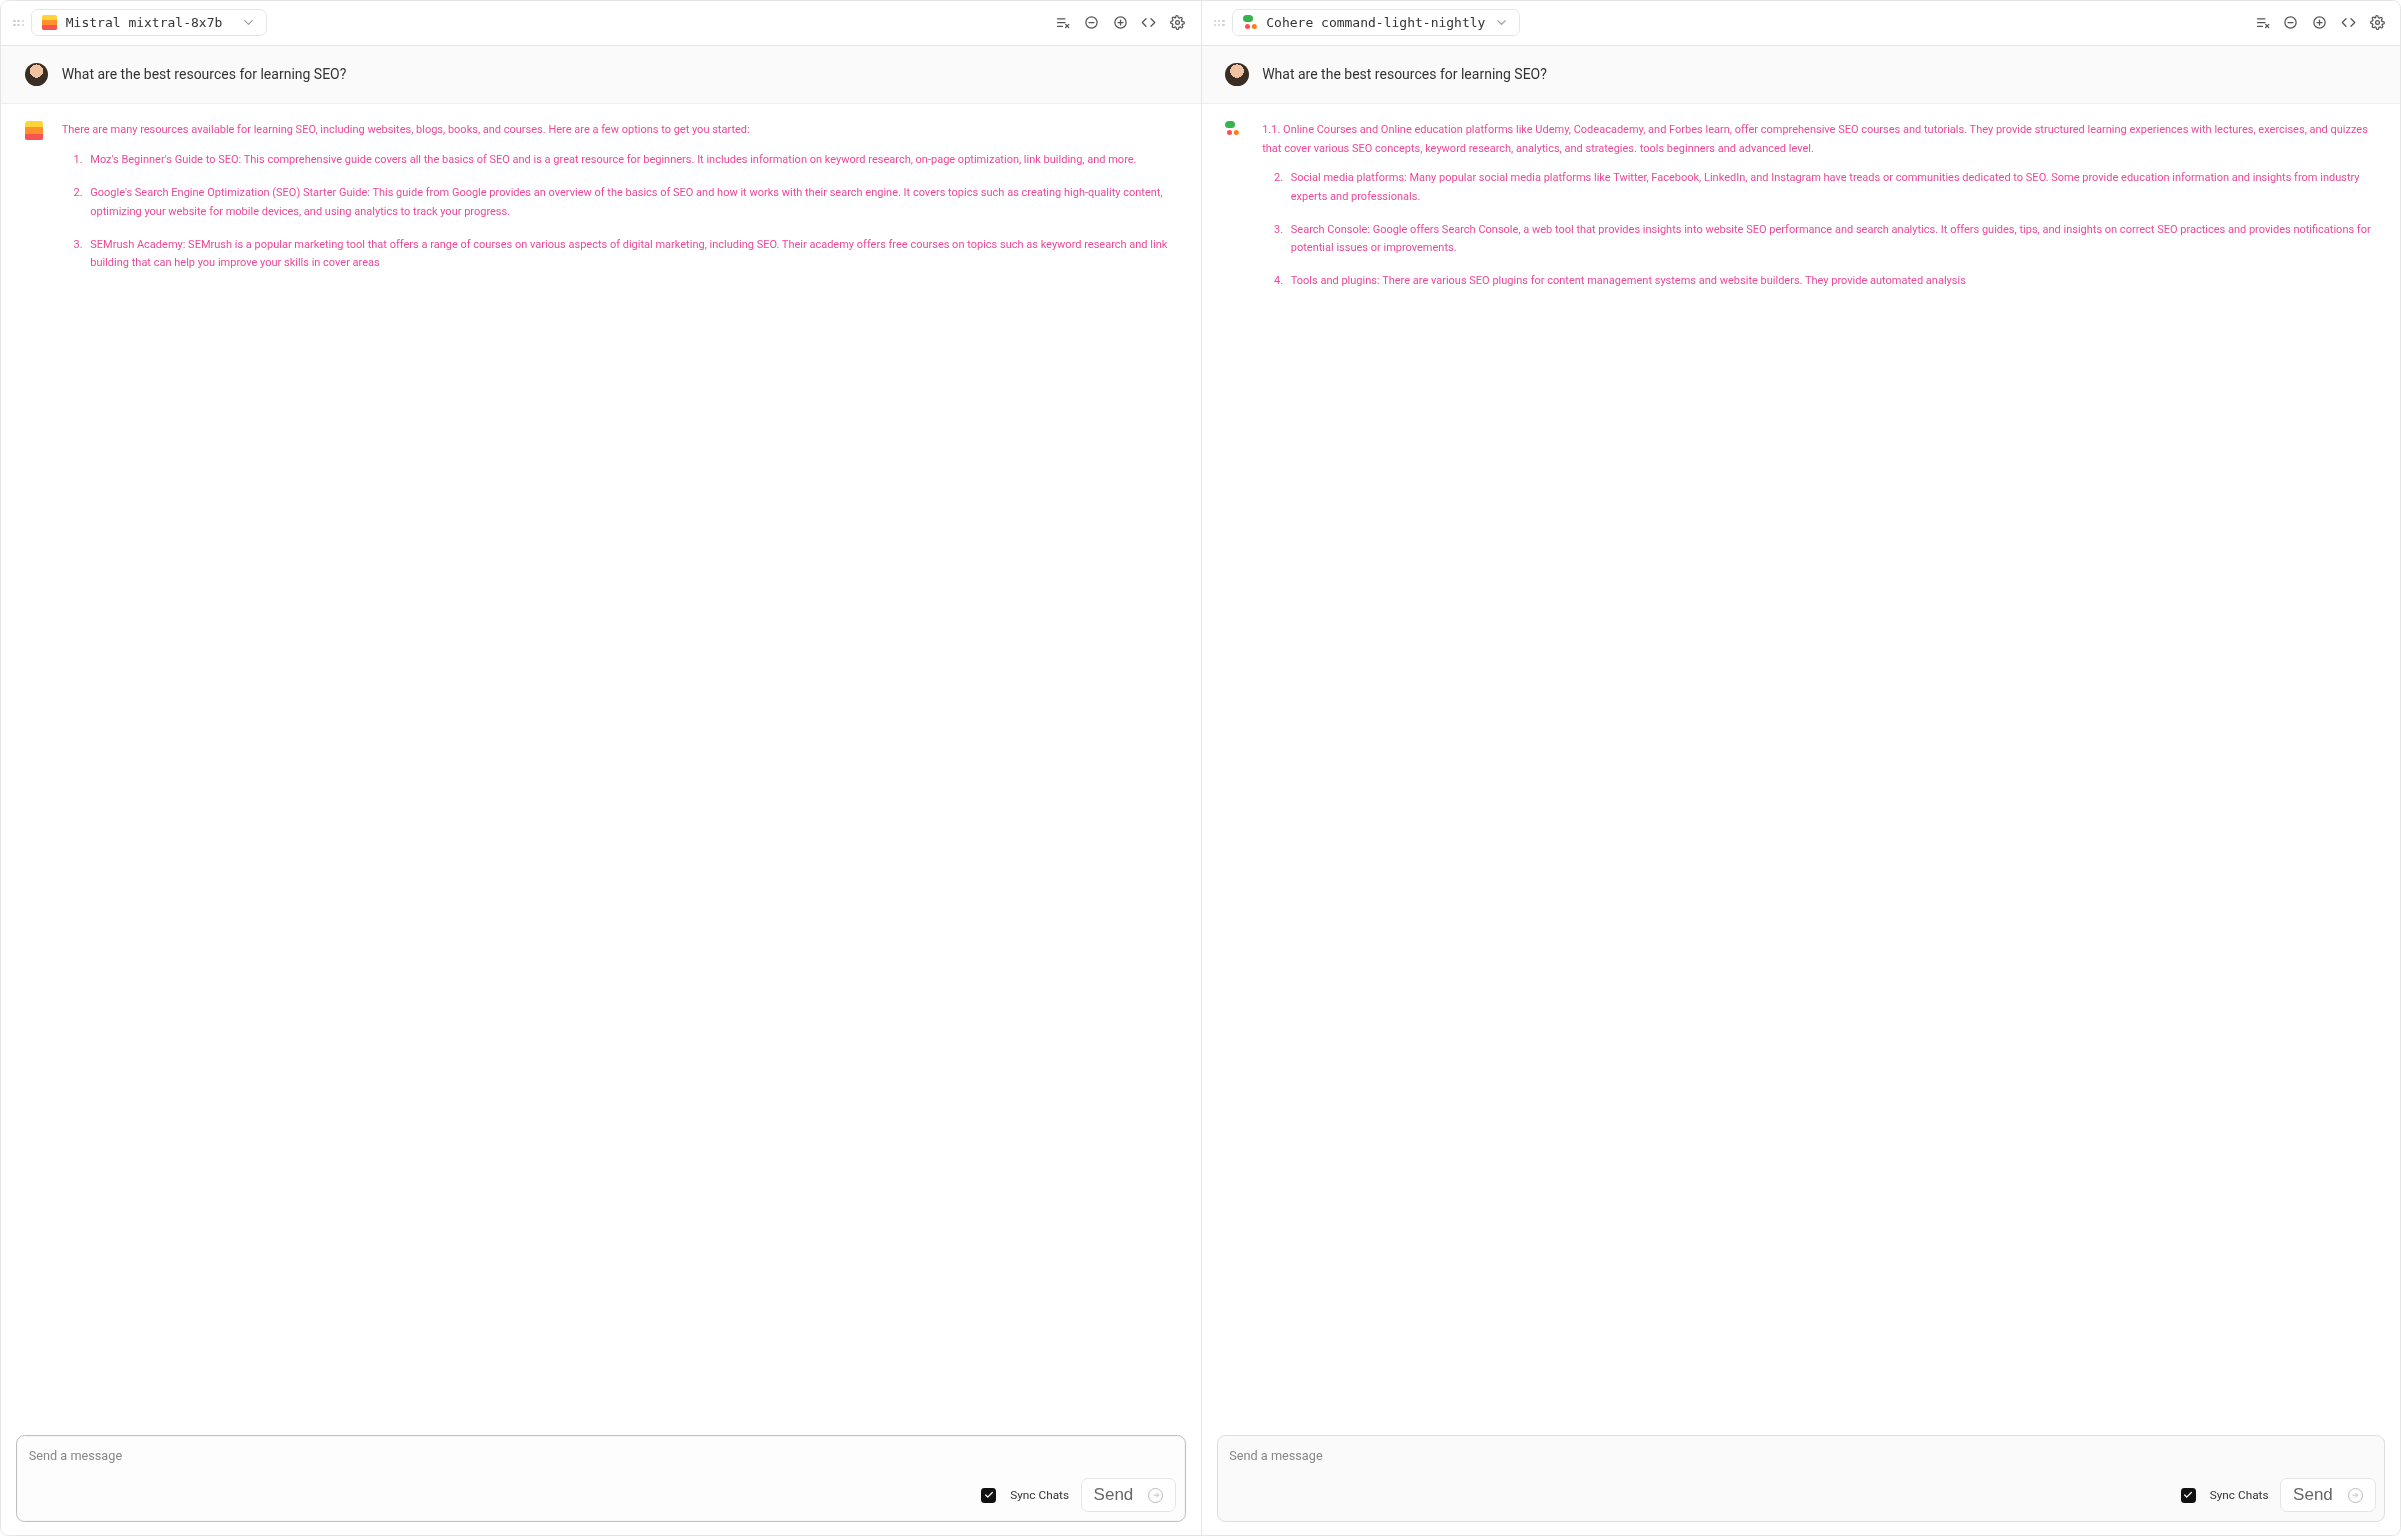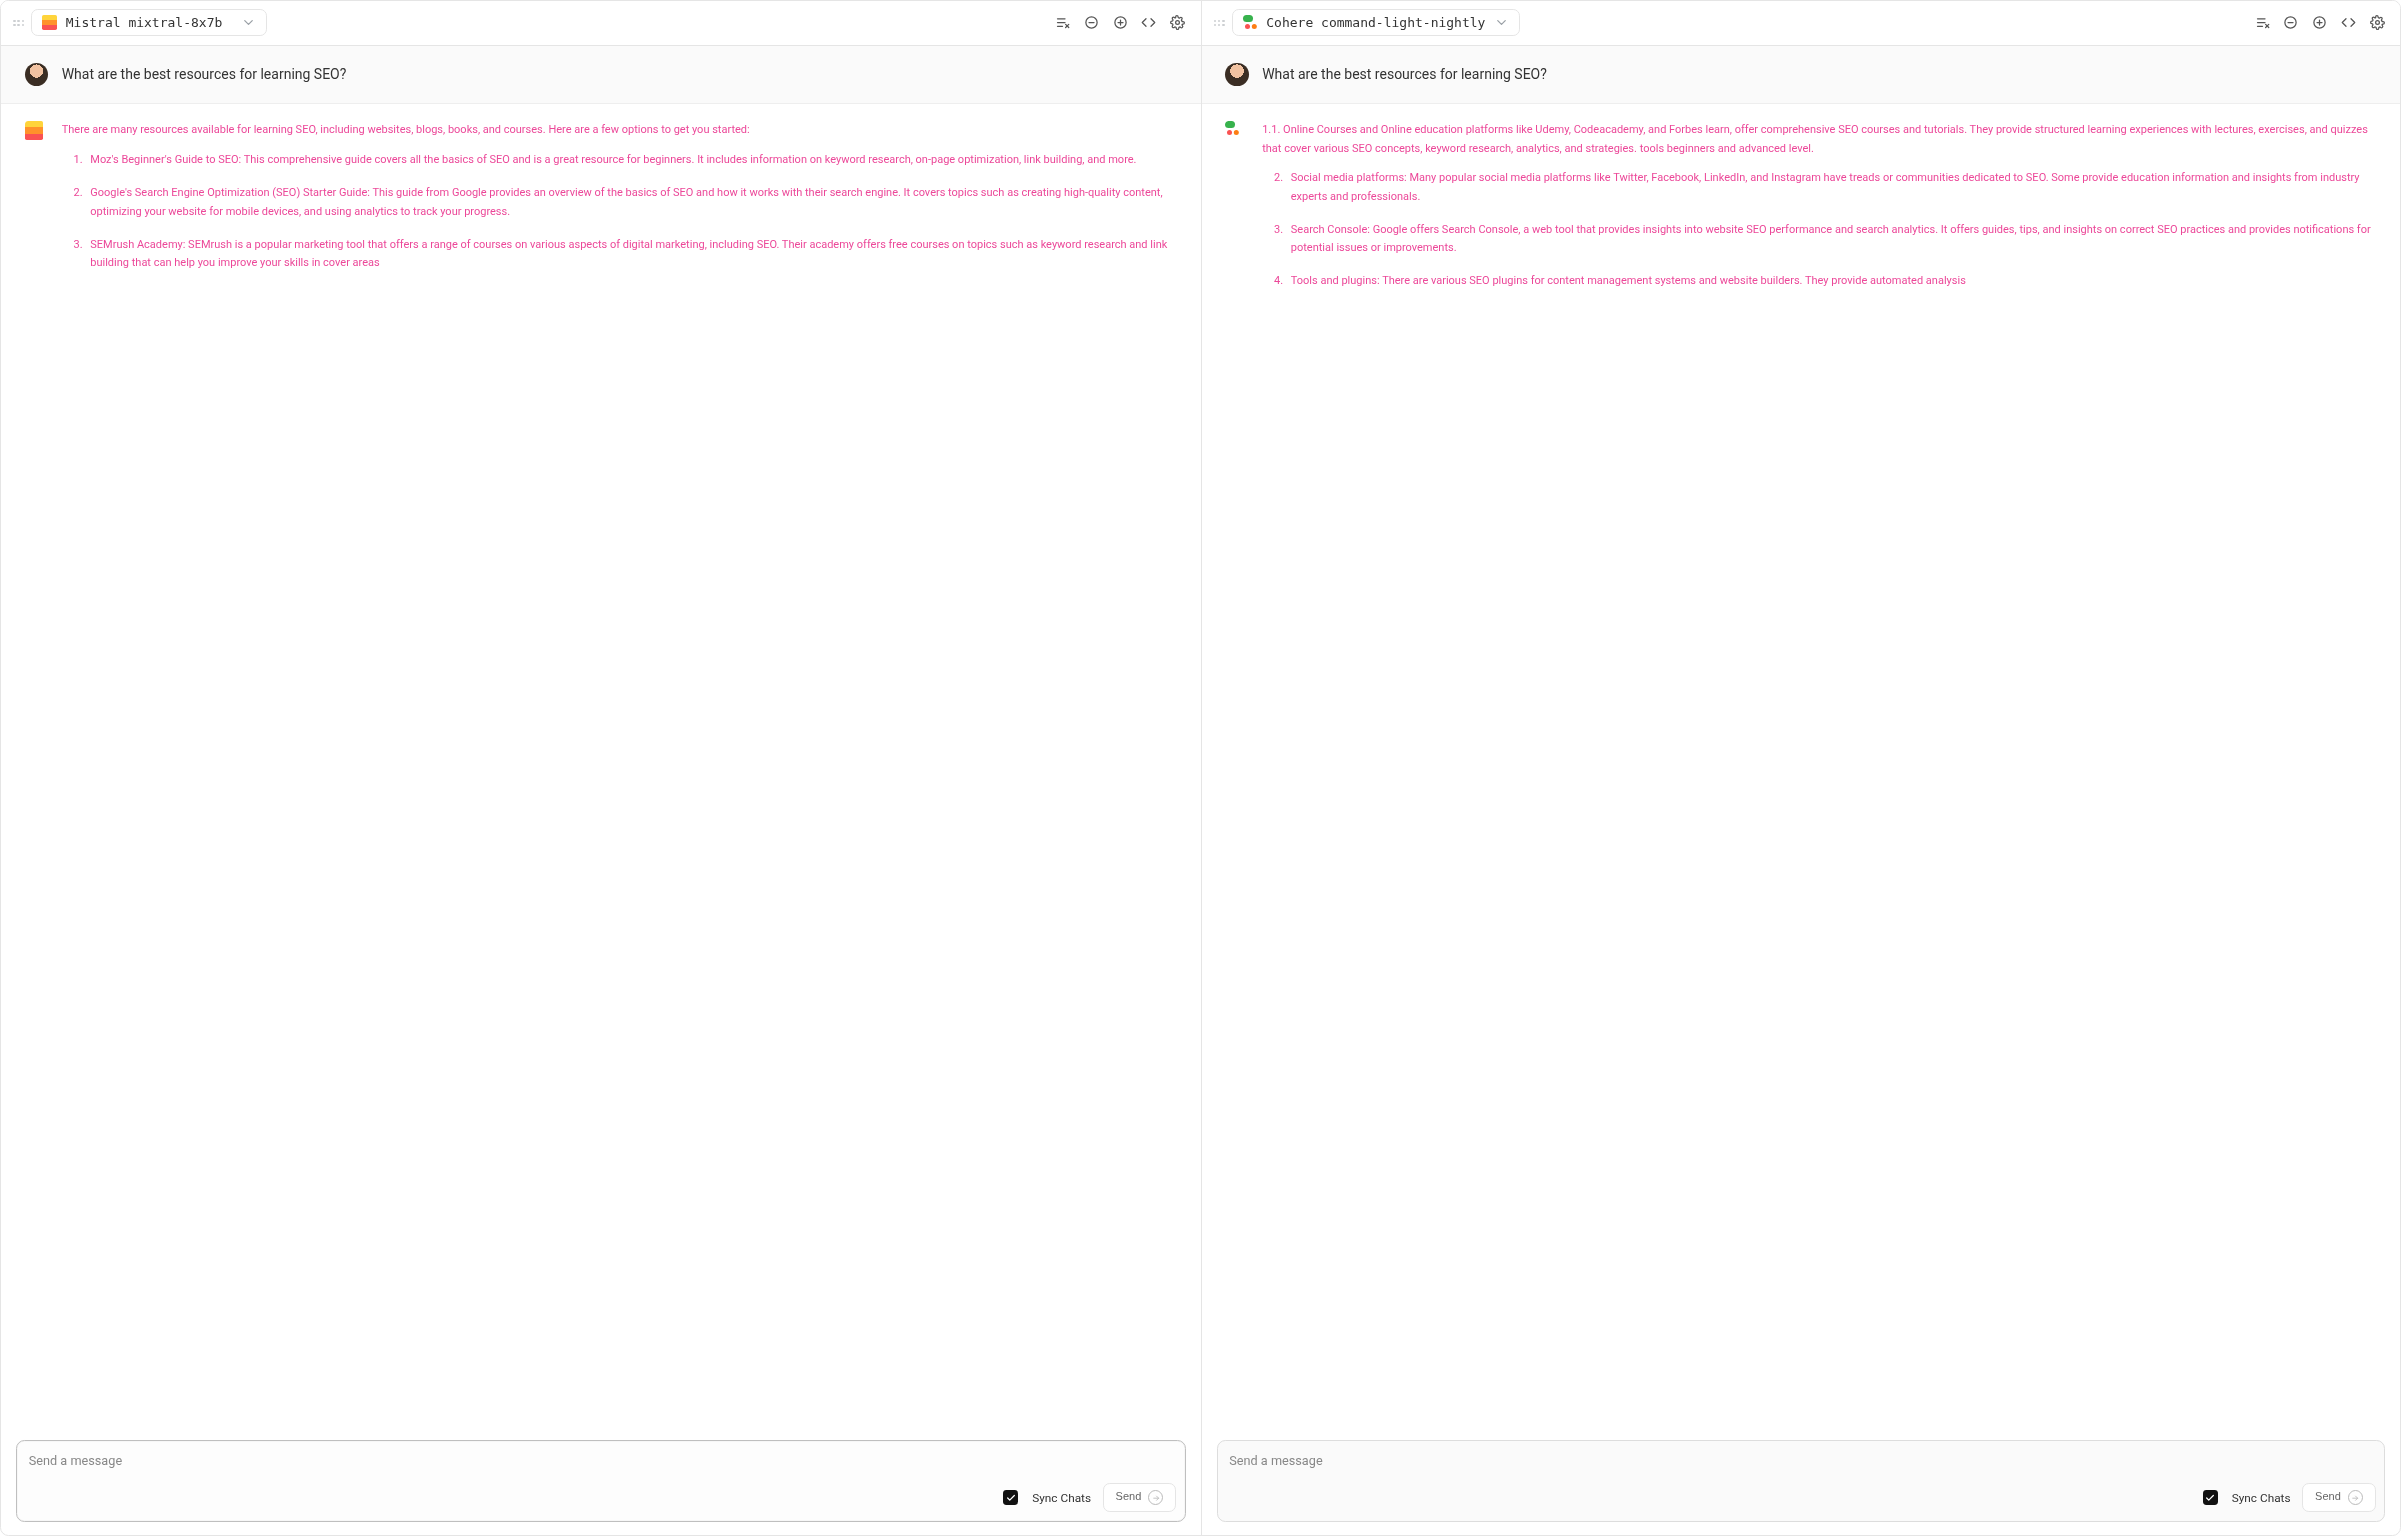--- a/index.html
+++ b/index.html
@@ -132,24 +132,24 @@
   .composer-footer {
     display:flex; align-items:center; justify-content:flex-end;
     gap:11.8px; padding: 5px 8.4px 8.4px;
   }
   .sync-label { display:flex; align-items:center; gap:14px; font-size:11.8px; color:#333; cursor:pointer; }
   .sync-check {
     width:15px; height:15px; border-radius:3.4px; background:#111;
     display:flex; align-items:center; justify-content:center;
   }
   .send-btn {
-    display:flex; align-items:flex-start; gap:7px;
+    display:flex; align-items:center; gap:15px;
     border:0.8px solid #e5e5e5; border-radius:6.8px;
     background:#fff; padding:5.9px 11.8px;
-    font-size:11px; color:#666; cursor:pointer;
+    font-size:17px; color:#666; cursor:pointer;
   }
   .send-circ {
     width:15px; height:15px;
     border:1.3px solid #bbb;
     border-radius:50%;
     display:flex;align-items:center;justify-content:center;
     color:#bbb; font-size:9.3px;
   }
   svg { display:block; }
 </style>

